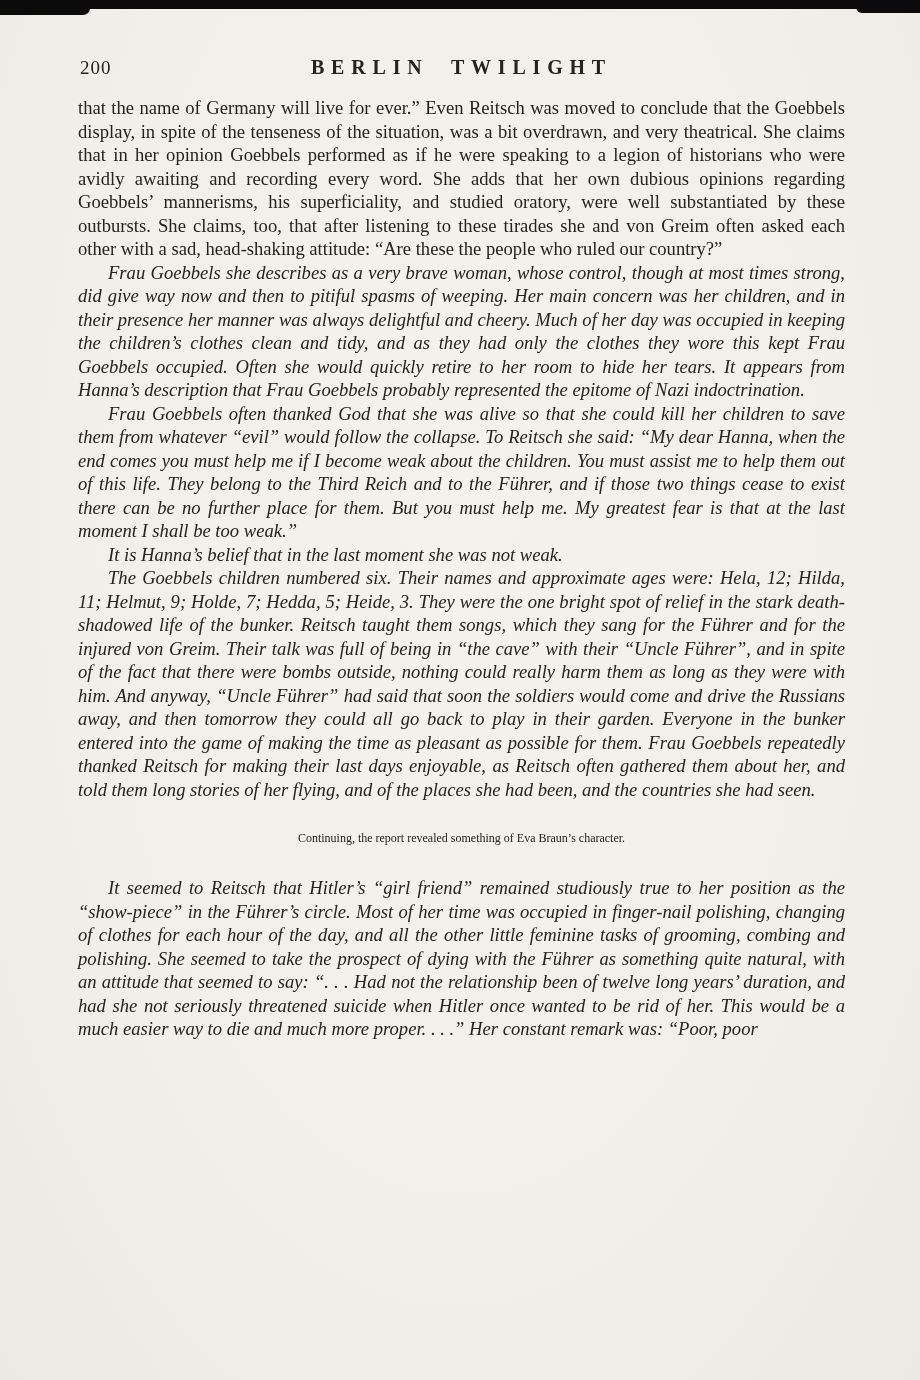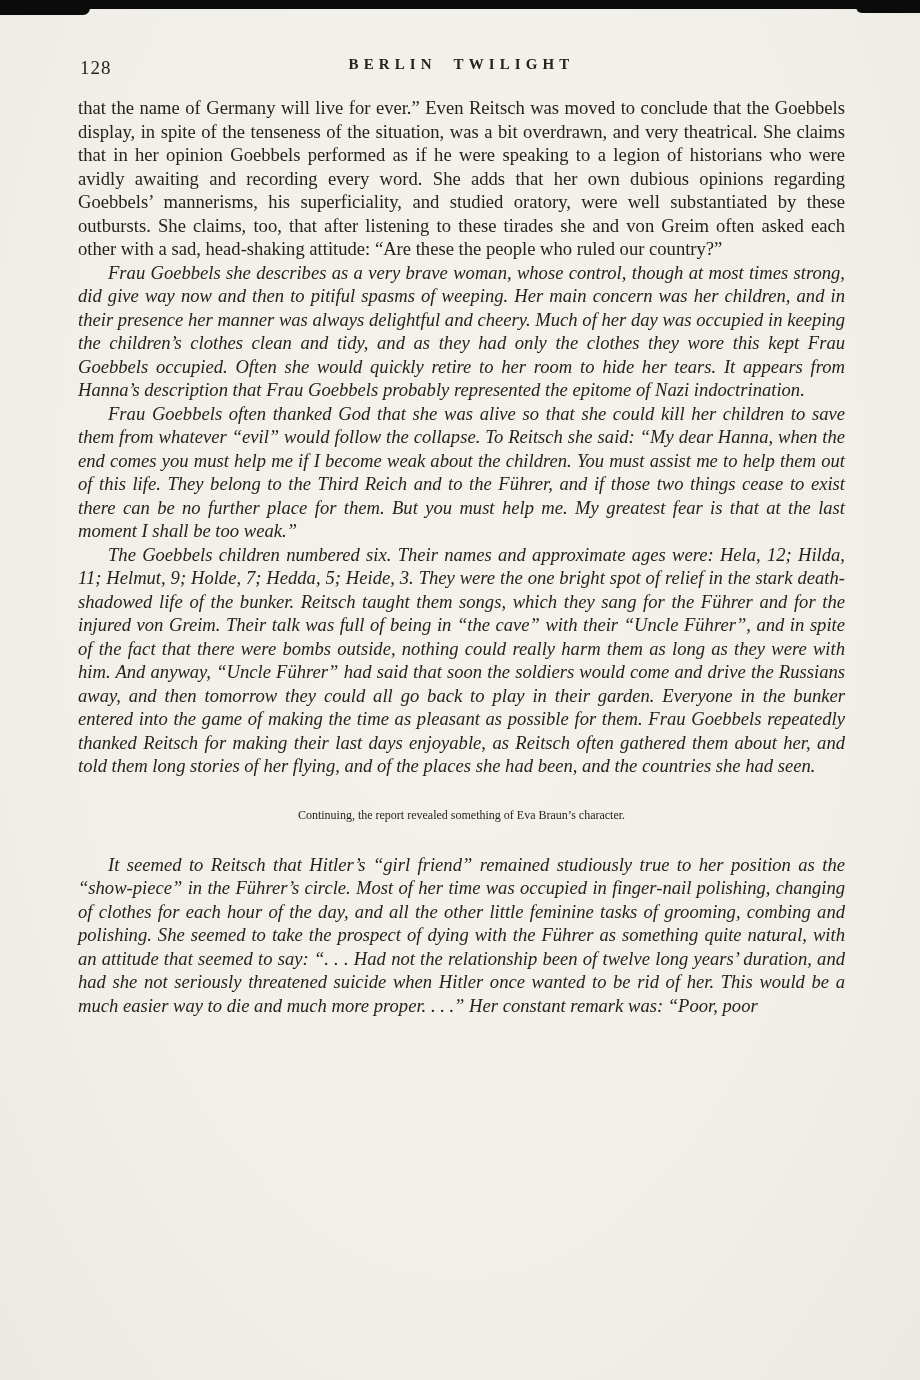--- a/index.html
+++ b/index.html
@@ -41,21 +41,21 @@
     margin-bottom: 14px;
   }
   .folio {
     position: absolute; left: 2px; top: 1px;
     font-size: 19px;
     letter-spacing: 1px;
   }
   .rtitle {
     display: block;
     text-align: center;
-    font-size: 15px;
+    font-size: 20px;
     font-weight: bold;
     letter-spacing: 0.34em;
     word-spacing: 0.55em;
   }
   .text-block {
     font-size: 18.6px;
     line-height: 23.5px;
   }
   .para {
     text-align: justify;
@@ -71,25 +71,26 @@
 </style>
 </head>
 <body>
 
 <div class="scan-edge-top"></div>
 <div class="scan-corner-left"></div>
 <div class="scan-corner-right"></div>
 
 <div class="page-inner">
   <header class="running-head">
-    <span class="folio">128</span>
+    <span class="folio">200</span>
     <span class="rtitle">BERLIN TWILIGHT</span>
   </header>
 
   <main class="text-block">
     <p class="para">that the name of Germany will live for ever.”  Even Reitsch was moved to conclude that the Goebbels display, in spite of the tenseness of the situation, was a bit overdrawn, and very theatrical.  She claims that in her opinion Goebbels performed as if he were speaking to a legion of historians who were avidly awaiting and recording every word.  She adds that her own dubious opinions regarding Goebbels’ mannerisms, his superficiality, and studied oratory, were well substantiated by these outbursts.  She claims, too, that after listening to these tirades she and von Greim often asked each other with a sad, head-shaking attitude: “Are these the people who ruled our country?”</p>
     <p class="para indent">Frau Goebbels she describes as a very brave woman, whose control, though at most times strong, did give way now and then to pitiful spasms of weeping.  Her main concern was her children, and in their presence her manner was always delightful and cheery.  Much of her day was occupied in keeping the children’s clothes clean and tidy, and as they had only the clothes they wore this kept Frau Goebbels occupied.  Often she would quickly retire to her room to hide her tears.  It appears from Hanna’s description that Frau Goebbels probably represented the epitome of Nazi indoctrination.</p>
     <p class="para indent">Frau Goebbels often thanked God that she was alive so that she could kill her children to save them from whatever “evil” would follow the collapse. To Reitsch she said: “My dear Hanna, when the end comes you must help me if I become weak about the children.  You must assist me to help them out of this life.  They belong to the Third Reich and to the Führer, and if those two things cease to exist there can be no further place for them.  But you must help me.  My greatest fear is that at the last moment I shall be too weak.”</p>
+    <p class="para indent">It is Hanna’s belief that in the last moment she was not weak.</p>
     <p class="para indent">The Goebbels children numbered six.  Their names and approximate ages were: Hela, 12; Hilda, 11; Helmut, 9; Holde, 7; Hedda, 5; Heide, 3. They were the one bright spot of relief in the stark death-shadowed life of the bunker.  Reitsch taught them songs, which they sang for the Führer and for the injured von Greim.  Their talk was full of being in “the cave” with their “Uncle Führer”, and in spite of the fact that there were bombs outside, nothing could really harm them as long as they were with him.  And anyway, “Uncle Führer” had said that soon the soldiers would come and drive the Russians away, and then tomorrow they could all go back to play in their garden.  Everyone in the bunker entered into the game of making the time as pleasant as possible for them.  Frau Goebbels repeatedly thanked Reitsch for making their last days enjoyable, as Reitsch often gathered them about her, and told them long stories of her flying, and of the places she had been, and the countries she had seen.</p>
     <p class="interstitial">Continuing, the report revealed something of Eva Braun’s character.</p>
     <p class="para indent">It seemed to Reitsch that Hitler’s “girl friend” remained studiously true to her position as the “show-piece” in the Führer’s circle.  Most of her time was occupied in finger-nail polishing, changing of clothes for each hour of the day, and all the other little feminine tasks of grooming, combing and polishing. She seemed to take the prospect of dying with the Führer as something quite natural, with an attitude that seemed to say: “. . . Had not the relationship been of twelve long years’ duration, and had she not seriously threatened suicide when Hitler once wanted to be rid of her.  This would be a much easier way to die and much more proper. . . .”  Her constant remark was: “Poor, poor</p>
   </main>
 </div>
 
 </body></html>

